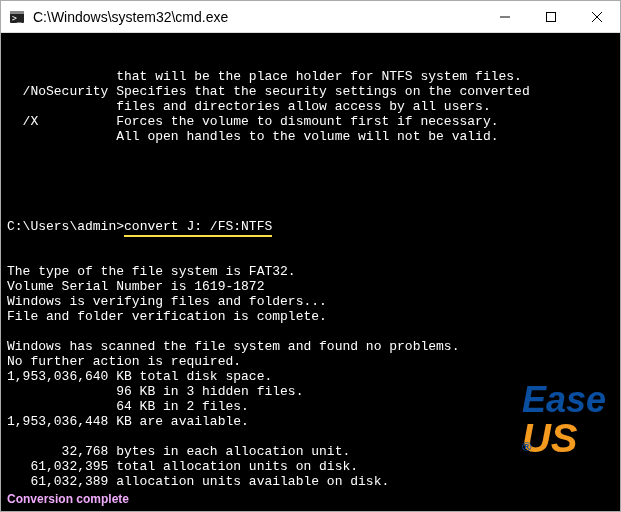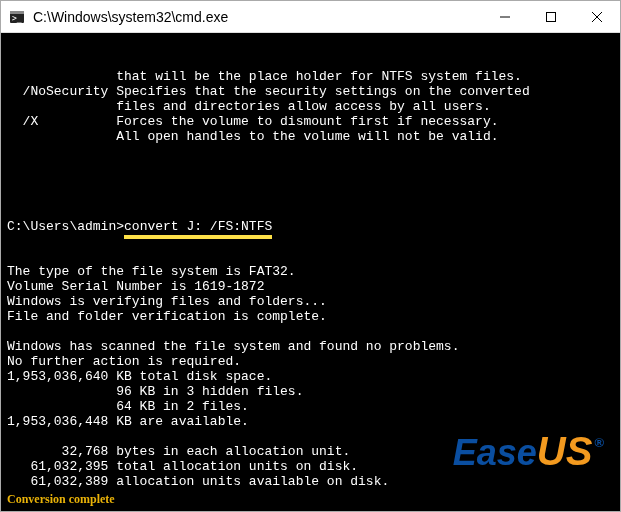--- a/index.html
+++ b/index.html
@@ -46,43 +46,43 @@
     line-height: 15px;
     width: 100%;
     height: calc(100% - 32px);
     padding: 6px 4px 16px 6px;
     white-space: pre;
     position: relative;
     overflow: hidden;
   }
   .line { white-space: pre; }
   .cmd-underline {
-    border-bottom: 4px solid #fde047;
+    border-bottom: 2px solid #fde047;
     padding-bottom: 1px;
   }
   .status-bar {
     position: absolute;
     left: 0; bottom: 0;
     background: #000;
-    color: #eab308;
-    font-family: Liberation Serif, serif;
+    color: #f0abfc;
+    font-family: Liberation Sans, sans-serif;
     font-size: 12px;
     font-weight: 600;
     padding: 3px 6px 4px 6px;
   }
   .watermark {
     position: absolute;
     right: 16px;
     bottom: 14px;
     text-align: left;
     line-height: 1;
     font-family: Arial, sans-serif;
     user-select: none;
   }
-  .wm-main { display: flex; align-items: baseline; }
+  .wm-main { display: flex; align-items: baseline; flex-direction: column; }
   .wm-ease {
     font-size: 36px;
     font-weight: 800;
     font-style: italic;
     color: #0a4ea0;
     letter-spacing: 0;
   }
   .wm-us {
     font-size: 40px;
     font-weight: 800;

